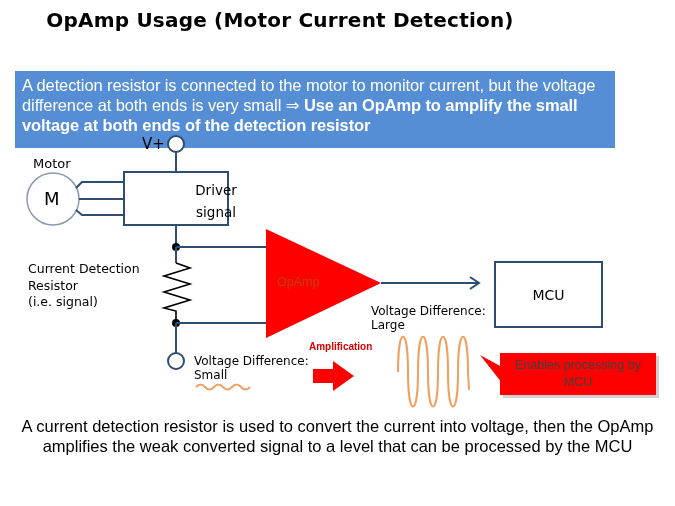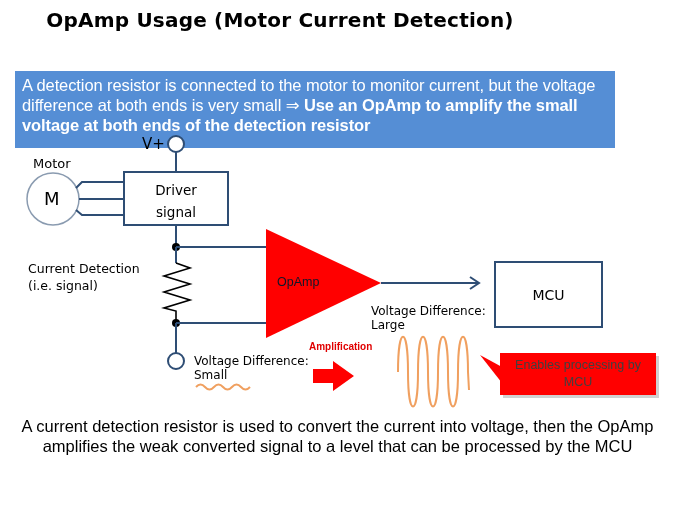--- a/index.html
+++ b/index.html
@@ -56,31 +56,32 @@
   <path d="M398,372 C398,325 408,325 408,372 C408,418 418,418 418,372 C418,325 428,325 428,372 C428,418 438,418 438,372 C438,325 448,325 448,372 C448,418 458,418 458,372 C458,325 468,325 468,372 L469,390" fill="none" stroke="#f0a060" stroke-width="2"></path>
 
   <polygon points="480,355 502,367 502,383" fill="#ff0000"></polygon>
   <rect x="503" y="356" width="156" height="42" fill="#9a9a9a" opacity="0.45"></rect>
   <rect x="500" y="353" width="156" height="42" fill="#ff0000"></rect>
 </svg>
 
 <div class="lbl" style="left:142px;top:135px;font-size:15px;">V+</div>
 <div class="lbl" style="left:33px;top:156px;font-size:13px;">Motor</div>
 <div class="lbl" style="left:44px;top:188px;font-size:18px;">M</div>
-<div class="lbl" style="left:124px;top:179px;width:104px;text-align:center;font-size:13.5px;line-height:22px;">
+<div class="lbl" style="left:124px;top:179px;width:104px;text-align:center;font-size:13.5px;line-height:22px;padding-left:40px;">
     <div>Driver</div>
     <div>signal</div>
   </div>
 
 <div class="lbl" style="left:28px;top:261px;font-size:12.5px;line-height:16.5px;">
     <div>Current Detection</div>
+    <div>Resistor</div>
     <div>(i.e.  signal)</div>
   </div>
 
-<div class="lbl" style="left:277px;top:275px;font-size:12.5px;color:#0f172a;font-family:'Liberation Sans',sans-serif;">OpAmp</div>
+<div class="lbl" style="left:277px;top:275px;font-size:12.5px;color:#c2410c;font-family:'Liberation Sans',sans-serif;">OpAmp</div>
 <div class="lbl" style="left:495px;top:287px;width:107px;text-align:center;font-size:14px;">MCU</div>
 
 <div class="lbl" style="left:194px;top:354px;font-size:12px;line-height:14px;">
     <div>Voltage Difference:</div>
     <div>Small</div>
   </div>
 
 <div class="lbl" style="left:371px;top:304px;font-size:12px;line-height:14px;">
     <div>Voltage Difference:</div>
     <div>Large</div>

